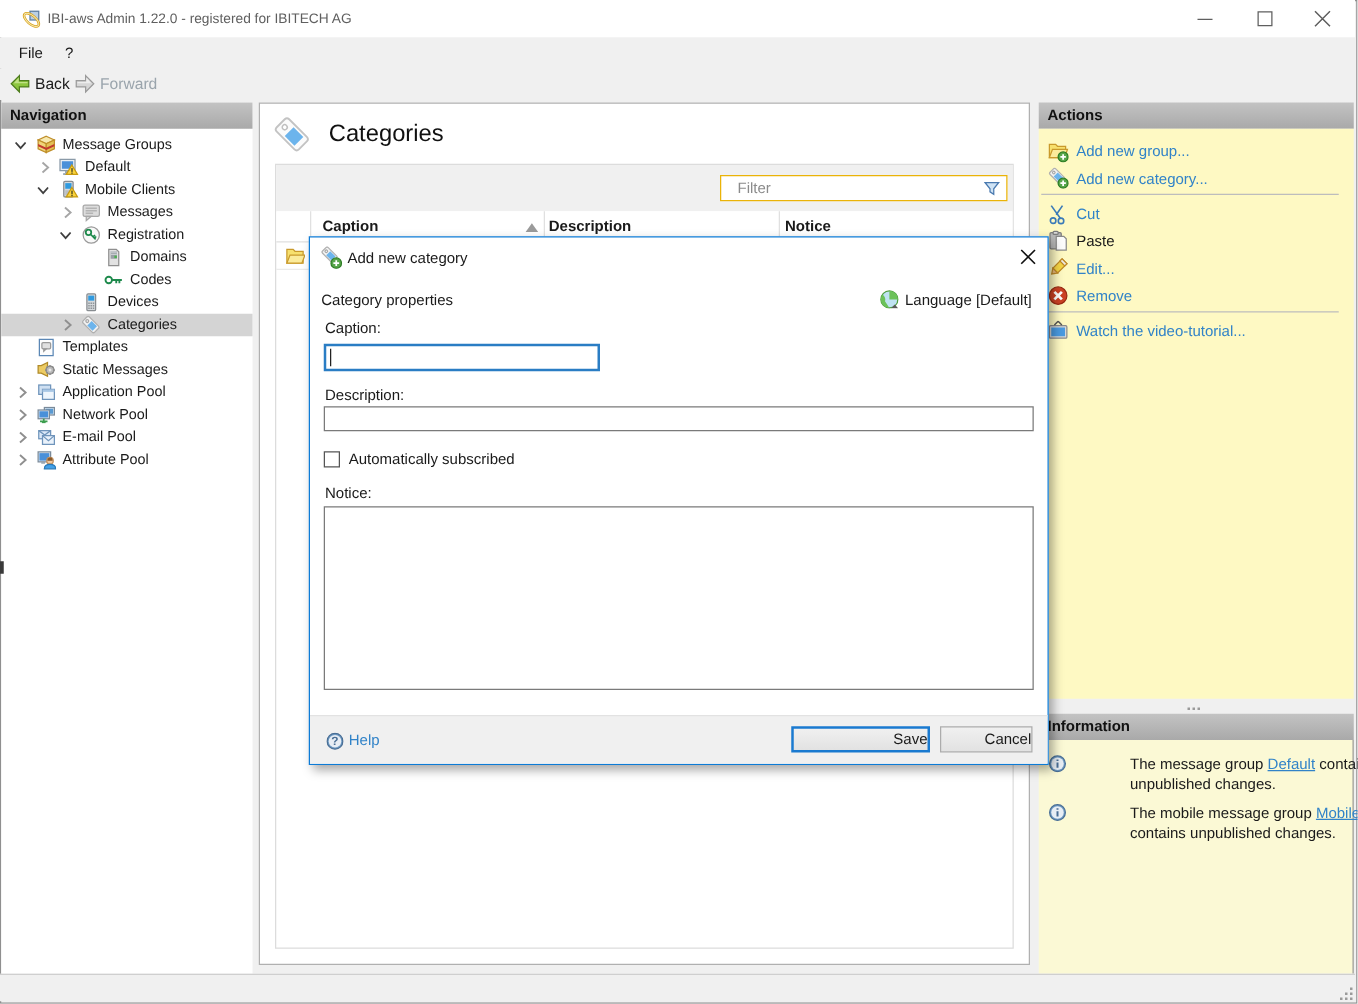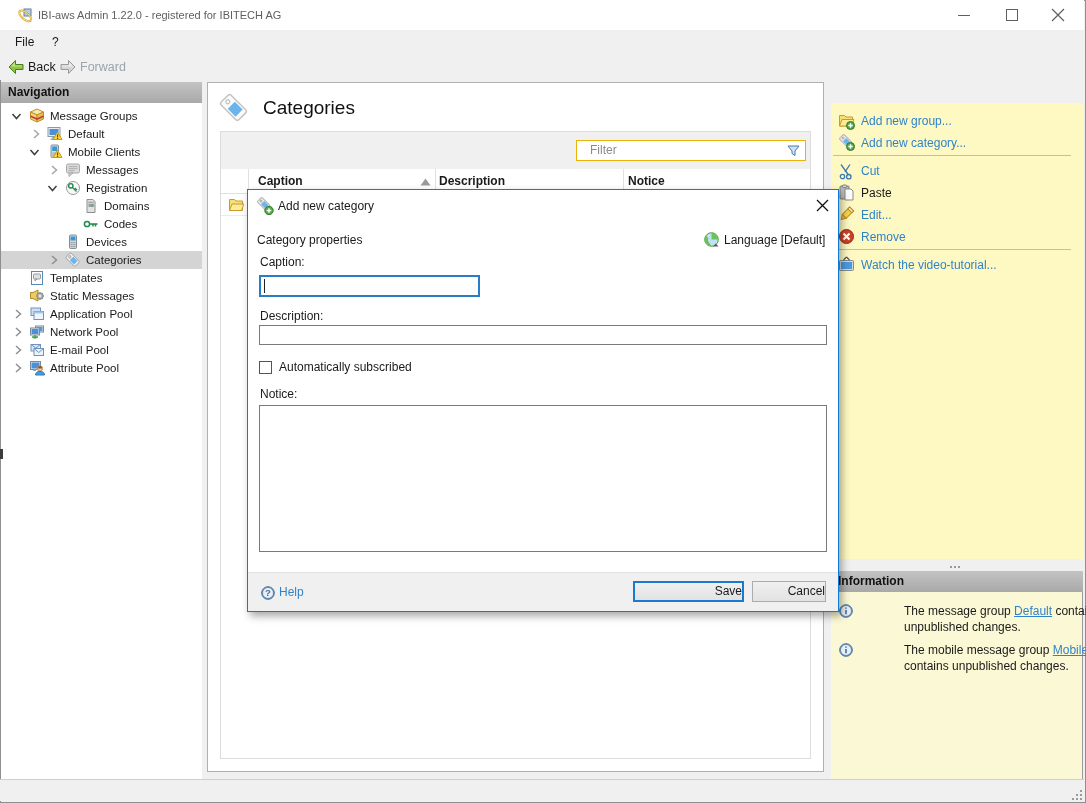--- a/index.html
+++ b/index.html
@@ -269,20 +269,21 @@
     <div class="hsep" style="left:214px"></div>
     <div class="hsep" style="left:402px"></div>
     <div class="abs" style="left:0;top:62px;width:589px;height:22px;border-bottom:1px solid #ebebeb"></div>
     <svg class="abs" style="left:7px;top:66px" width="16" height="14" viewBox="0 0 16 14">
       <path d="M1.5 1.5 L6.5 1.5 L8 3 L14.5 3 L14.5 12.5 L1.5 12.5 Z" fill="#f7e06e" stroke="#c99a2c"></path>
       <path d="M1.5 12.5 L4 6 L16 6 L13.5 12.5 Z" fill="#fbeb9b" stroke="#c99a2c"></path>
     </svg>
   </div>
 </div>
 <div id="rp">
+  <div id="act-head" class="phead">Actions</div>
   <div id="act-body">
     <svg class="aicon" style="top:10px" viewBox="0 0 17 17">
       <path d="M1.5 2.5 L6.5 2.5 L8 4 L14.5 4 L14.5 13 L1.5 13 Z" fill="#f7e06e" stroke="#c99a2c"></path>
       <path d="M1.5 13 L4 6.5 L16 6.5 L13.5 13 Z" fill="#fbeb9b" stroke="#c99a2c"></path>
       <circle cx="12.5" cy="12.5" r="4" fill="#57a64a" stroke="#2d7d24"></circle>
       <path d="M12.5 10.3 L12.5 14.7 M10.3 12.5 L14.7 12.5" stroke="#fff" stroke-width="1.4"></path>
     </svg>
     <div class="alink" style="top:11px">Add new group...</div>
     <svg class="aicon" style="top:31px" viewBox="0 0 17 17">
       <g transform="rotate(-45 8 7)">

